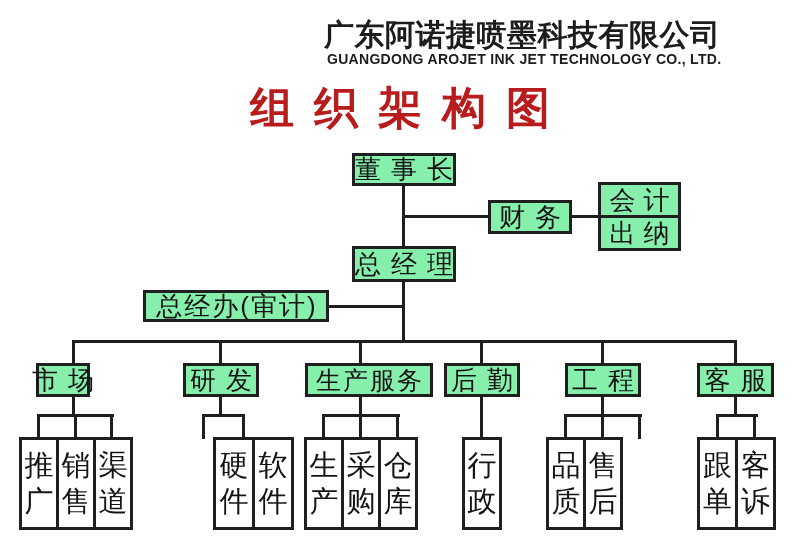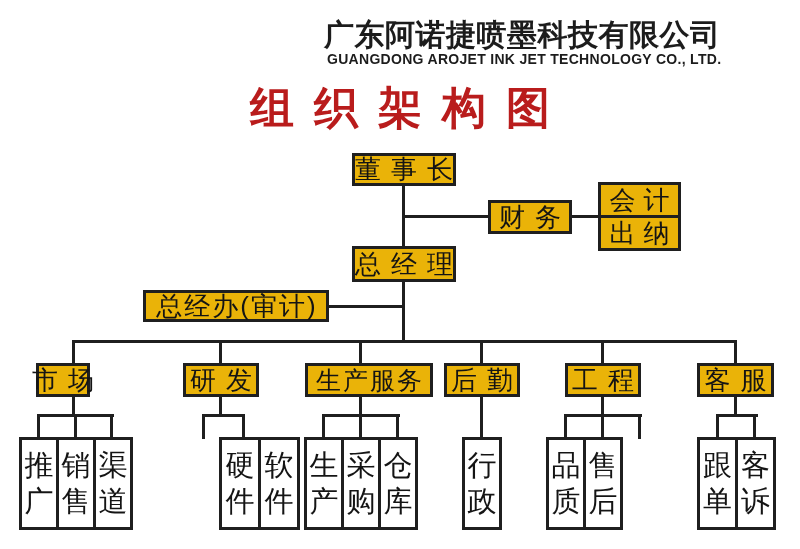--- a/index.html
+++ b/index.html
@@ -10,21 +10,21 @@
   
   .logo-row{position:absolute;left:97px;top:17px;display:flex;align-items:flex-start;color:#1656a8;}
   .logo-word{font-size:46px;line-height:52px;font-weight:700;letter-spacing:1px;}
   .logo-icon{margin:2px 3px 0 5px;}
   .logo-reg{font-size:20px;font-weight:700;line-height:1;margin:-2px 0 0 2px;}
   .cn-name{position:absolute;left:324px;top:15px;font-size:30px;font-weight:700;color:#1c1c1c;letter-spacing:0.5px;white-space:nowrap;}
   .en-name{position:absolute;left:327px;top:51px;font-size:14px;font-weight:700;color:#1c1c1c;letter-spacing:0.3px;white-space:nowrap;}
   .page-title{position:absolute;left:0;top:79px;width:800px;text-align:center;font-size:44px;font-weight:700;color:#b91c1c;white-space:nowrap;}
   .page-title span{letter-spacing:20px;margin-right:-20px;}
   
-  .b{position:absolute;border:3px solid #1f1f1f;background:#eab308;display:flex;align-items:center;justify-content:center;
+  .b{position:absolute;border:3px solid #1f1f1f;background:#86efac;display:flex;align-items:center;justify-content:center;
      font-size:26px;color:#141414;box-sizing:border-box;white-space:nowrap;}
   .ls10 span{letter-spacing:10px;margin-right:-10px;}
   .ls8 span{letter-spacing:8px;margin-right:-8px;}
   .ls2 span{letter-spacing:2px;margin-right:-2px;}
   .f25{font-size:25px;}
   
   .stack{position:absolute;left:598px;top:182px;width:83px;}
   .stack .b{position:relative;left:0;top:0;width:83px;height:36px;}
   .stack .b + .b{margin-top:-3px;align-items:center;}
   
@@ -139,21 +139,21 @@
     <div class="vcell w40">
         <span>推广</span>
       </div>
     <div class="vcell w40">
         <span>销售</span>
       </div>
     <div class="vcell w40">
         <span>渠道</span>
       </div>
   </div>
-  <div class="vgroup" style="left:183px;padding-left:36px;">
+  <div class="vgroup" style="left:177px;padding-left:36px;">
     <div class="vcell w42">
         <span>硬件</span>
       </div>
     <div class="vcell w42">
         <span>软件</span>
       </div>
   </div>
   <div class="vgroup" style="left:304px;">
     <div class="vcell w40">
         <span>生产</span>

